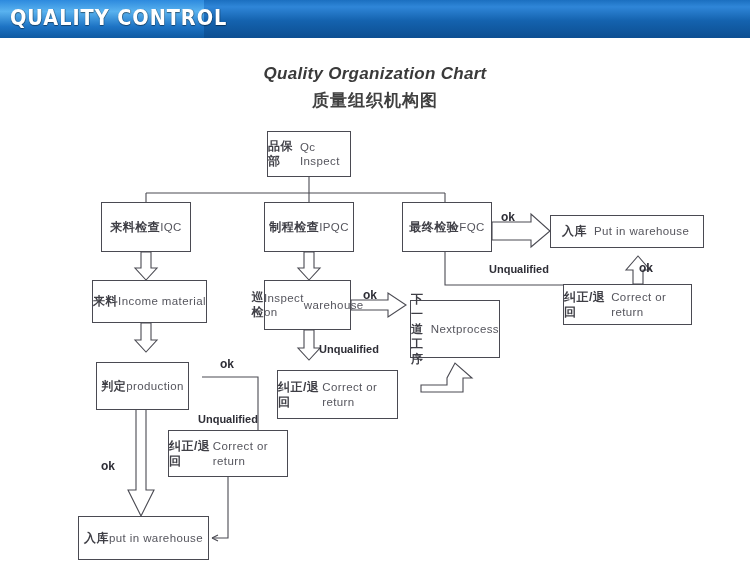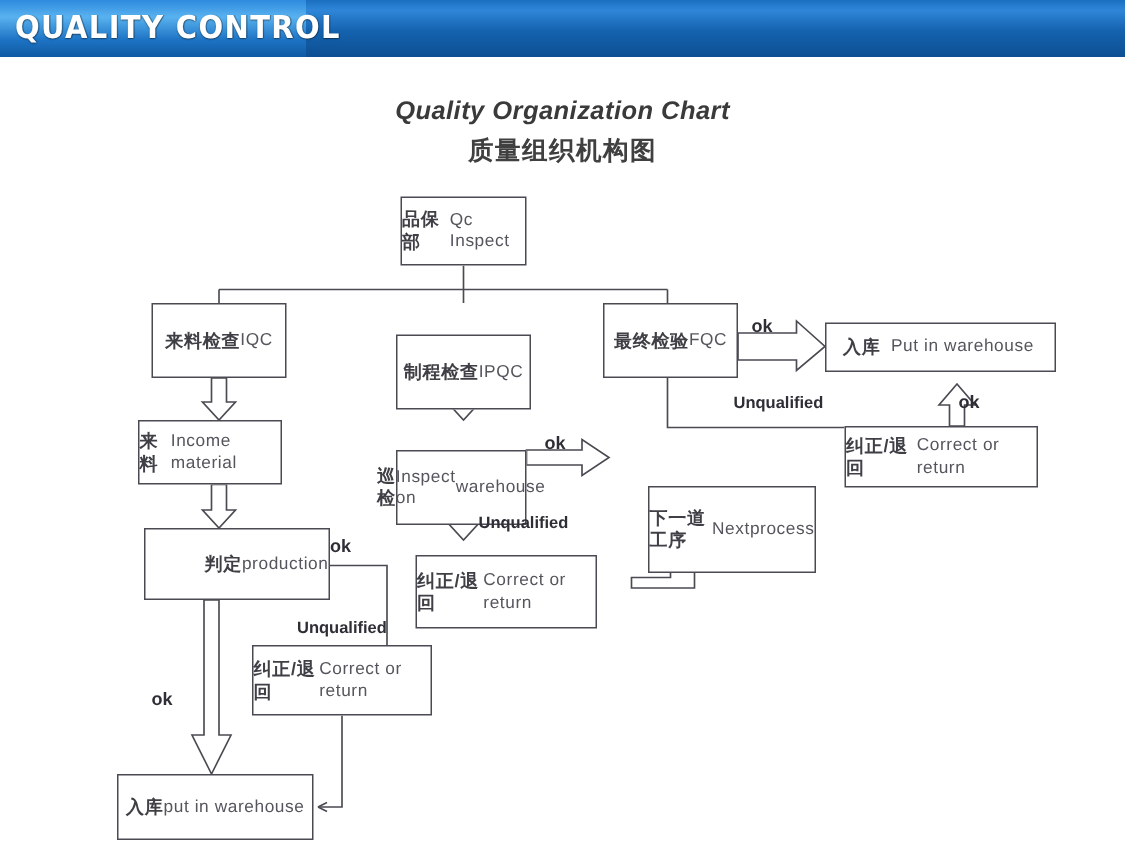--- a/index.html
+++ b/index.html
@@ -114,57 +114,57 @@
 <div class="box" style="left:267px;top:131px;width:84px;height:46px;">
   <span class="cn">品保部</span>
   <span class="en">Qc Inspect</span>
 </div>
 
 <div class="box" style="left:101px;top:202px;width:90px;height:50px;">
   <span class="cn">来料检查</span>
   <span class="en">IQC</span>
 </div>
 
-<div class="box" style="left:264px;top:202px;width:90px;height:50px;margin-top:21px;">
+<div class="box" style="left:264px;top:202px;width:90px;height:50px;">
   <span class="cn">制程检查</span>
   <span class="en">IPQC</span>
 </div>
 
 <div class="box" style="left:402px;top:202px;width:90px;height:50px;">
   <span class="cn">最终检验</span>
   <span class="en">FQC</span>
 </div>
 
 <div class="box inline" style="left:550px;top:215px;width:154px;height:33px;">
   <span class="cn">入库</span>
   <span class="en">Put in warehouse</span>
 </div>
 
-<div class="box" style="left:92px;top:280px;width:96px;height:43px;">
+<div class="box" style="left:92px;top:280px;width:115px;height:43px;">
   <span class="cn">来料</span>
   <span class="en">Income  material</span>
 </div>
 
-<div class="box" style="left:264px;top:280px;width:87px;height:50px;margin-top:20px;">
+<div class="box" style="left:264px;top:280px;width:87px;height:50px;">
   <span class="cn">巡检</span>
   <span class="en">Inspect on</span>
   <span class="en">warehouse</span>
 </div>
 
 <div class="box" style="left:563px;top:284px;width:129px;height:41px;">
   <span class="cn">纠正/退回</span>
   <span class="en">Correct  or  return</span>
 </div>
 
-<div class="box" style="left:96px;top:352px;width:124px;height:48px;justify-content:flex-end;">
+<div class="box" style="left:96px;top:362px;width:93px;height:48px;">
   <span class="cn">判定</span>
   <span class="en">production</span>
 </div>
 
-<div class="box" style="left:432px;top:300px;width:112px;height:58px;margin-top:24px;">
+<div class="box" style="left:410px;top:300px;width:90px;height:58px;">
   <span class="cn">下一道工序</span>
   <span class="en">Next</span>
   <span class="en">process</span>
 </div>
 
 <div class="box" style="left:277px;top:370px;width:121px;height:49px;">
   <span class="cn">纠正/退回</span>
   <span class="en">Correct  or  return</span>
 </div>
 

